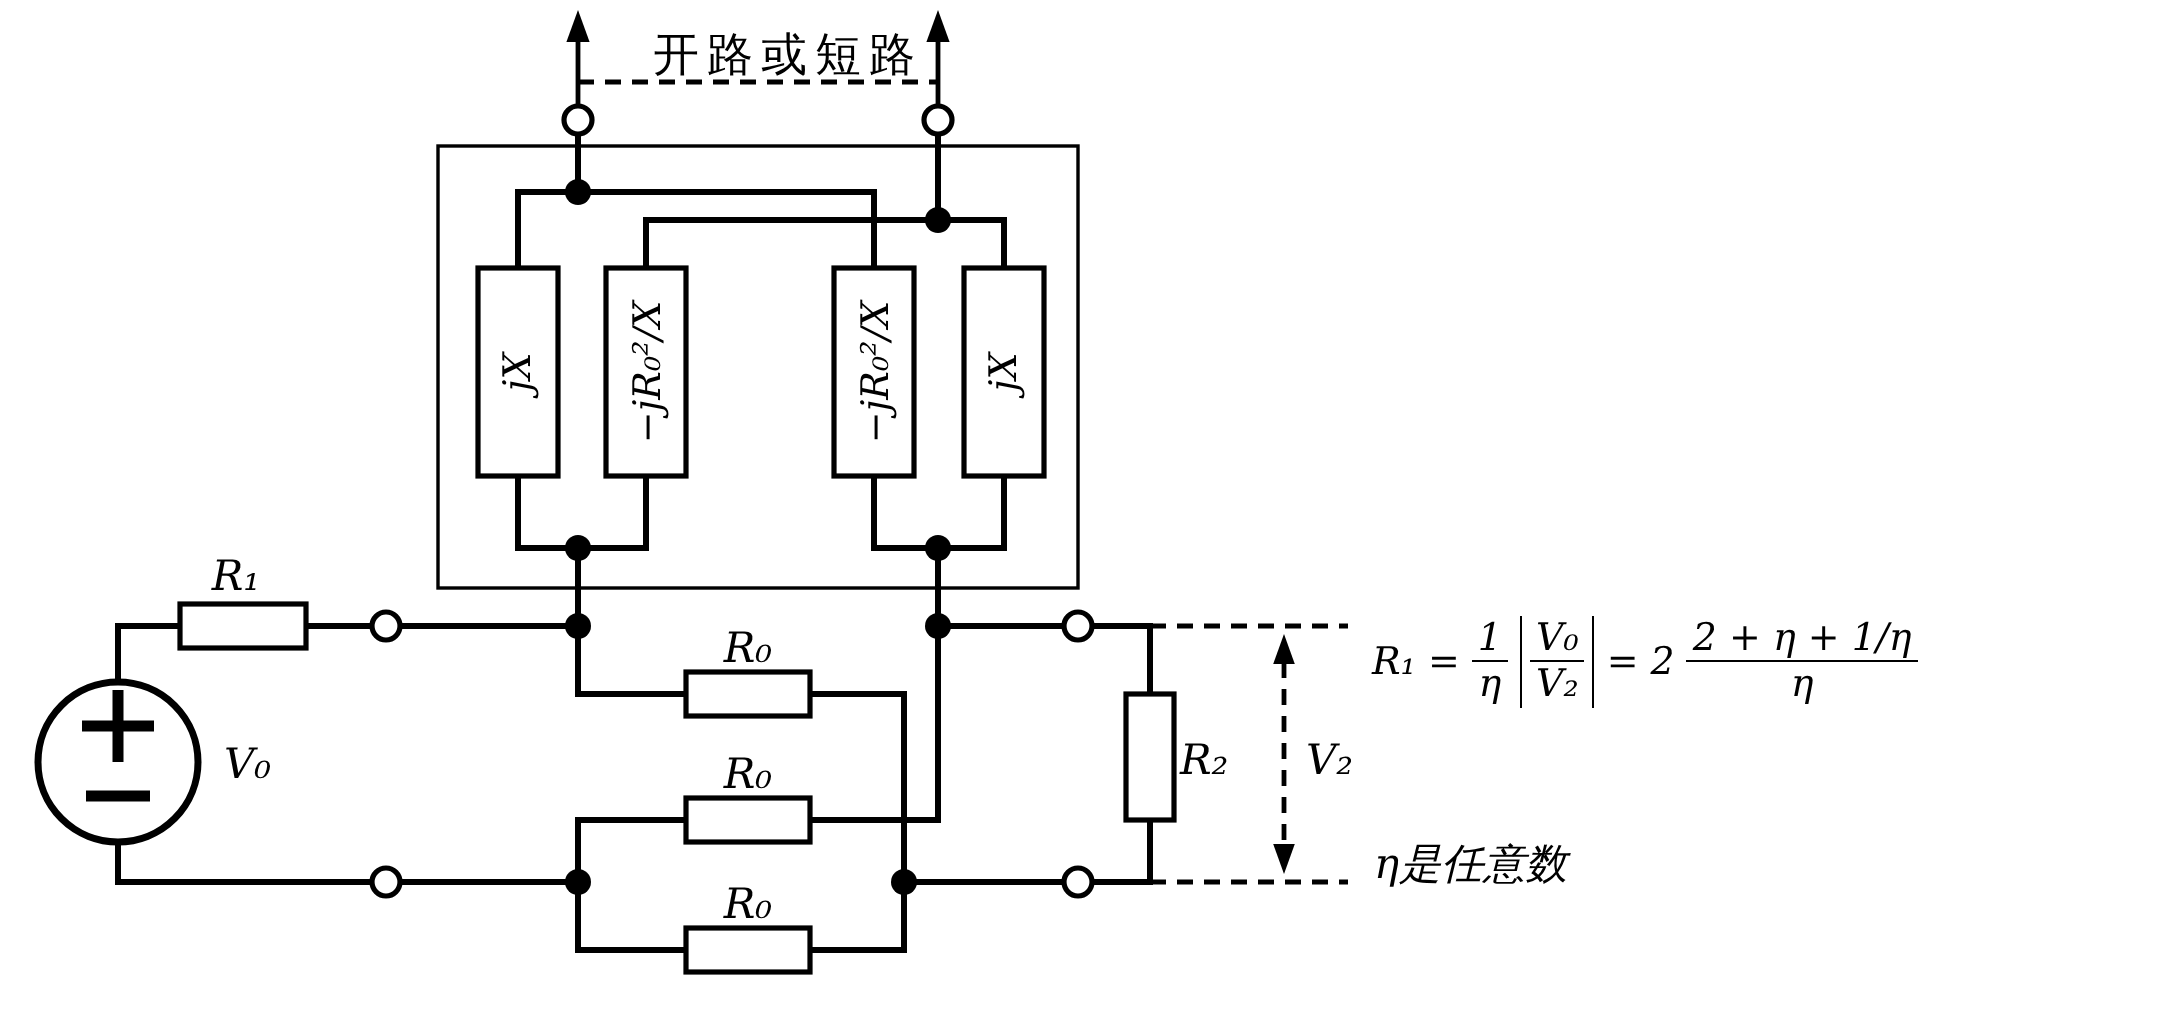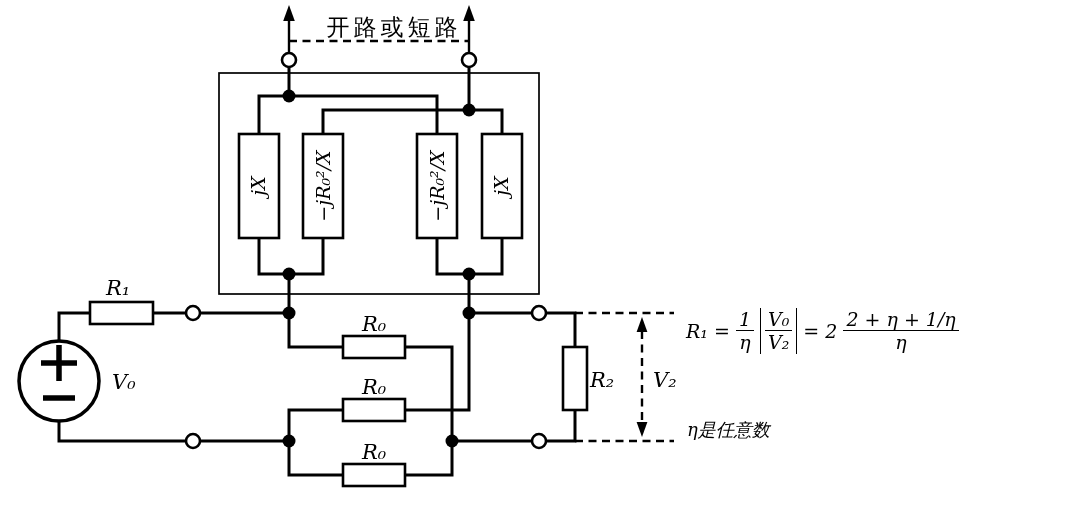--- a/index.html
+++ b/index.html
@@ -25,21 +25,21 @@
     position:absolute;left:686px;top:308px;
     display:flex;align-items:center;gap:6px;white-space:nowrap;
     font-family:"DejaVu Serif", serif;font-style:italic;font-size:19px;
   }
   .frac{display:inline-flex;flex-direction:column;align-items:center;line-height:1.18;}
   .frac .num{padding:0 3px;border-bottom:1.7px solid #000;}
   .frac .den{padding:0 3px;}
   .abs{display:inline-flex;align-items:center;border-left:1.8px solid #000;border-right:1.8px solid #000;padding:0 4px;}
   .note{
     position:absolute;left:687px;top:418px;
-    font-family:"DejaVu Serif","DejaVu Sans",serif;font-style:italic;font-size:18px;
+    font-family:"DejaVu Serif","DejaVu Sans",serif;font-style:italic;font-size:21px;
   }
 </style>
 </head>
 <body>
 
 <div class="stage">
 
   <svg width="690" height="505" viewBox="0 0 690 505">
 
     <g>

